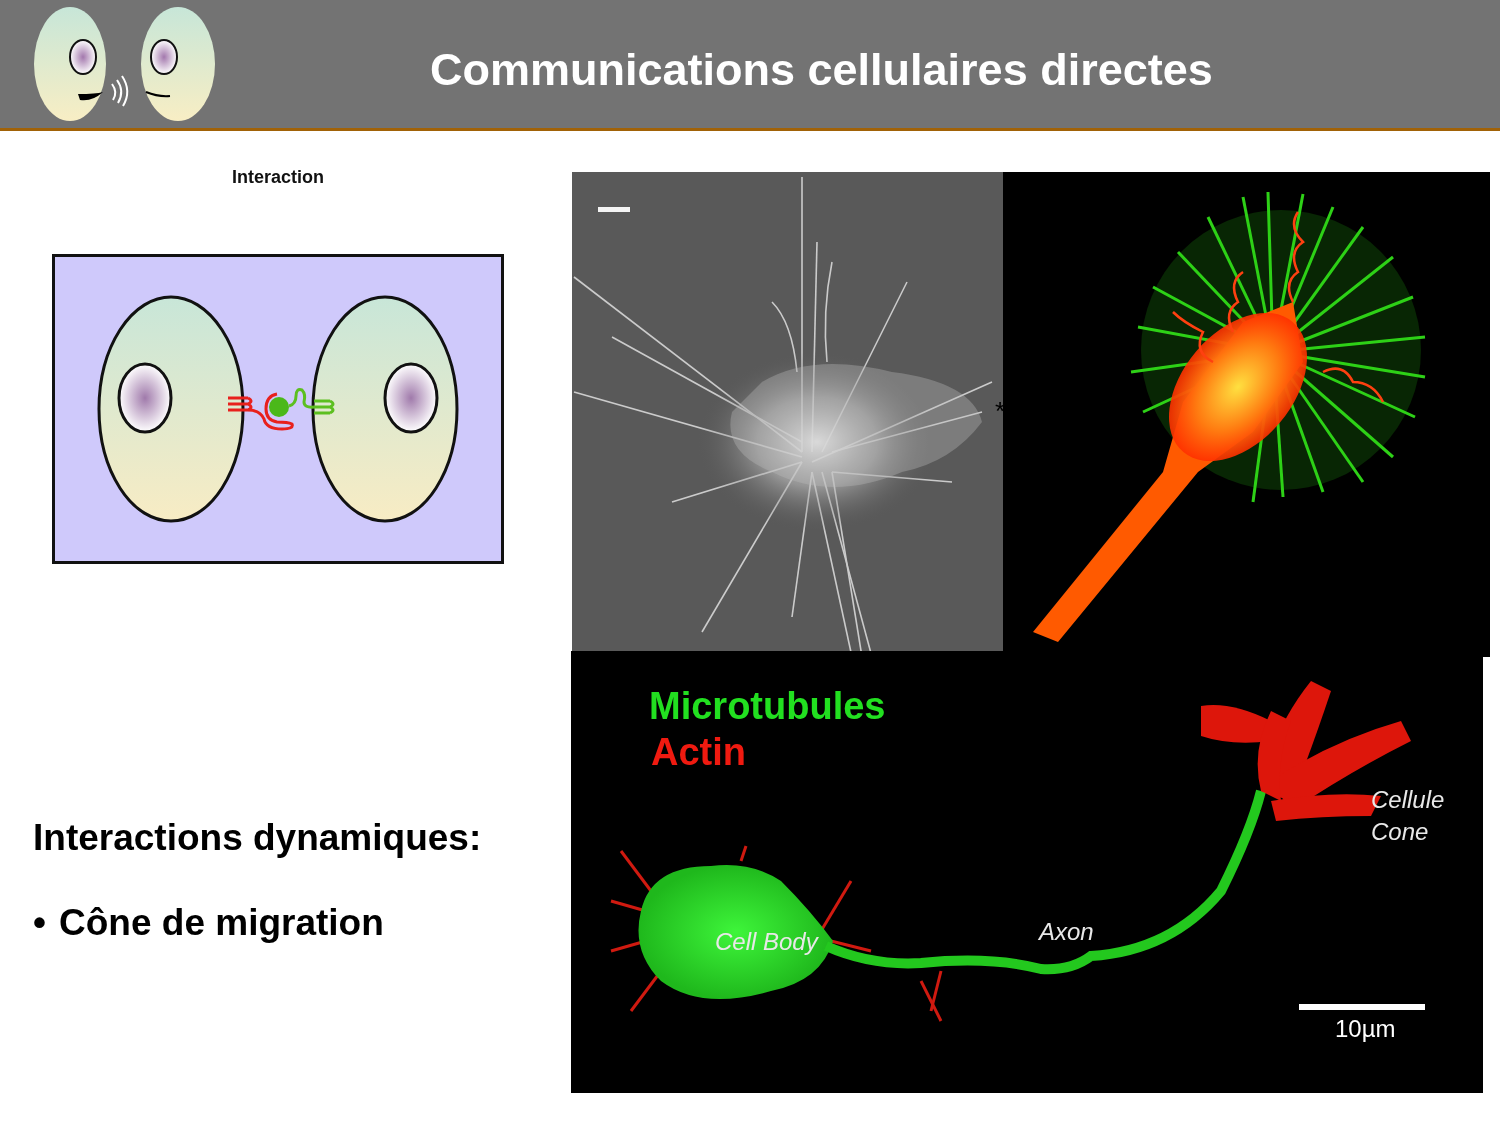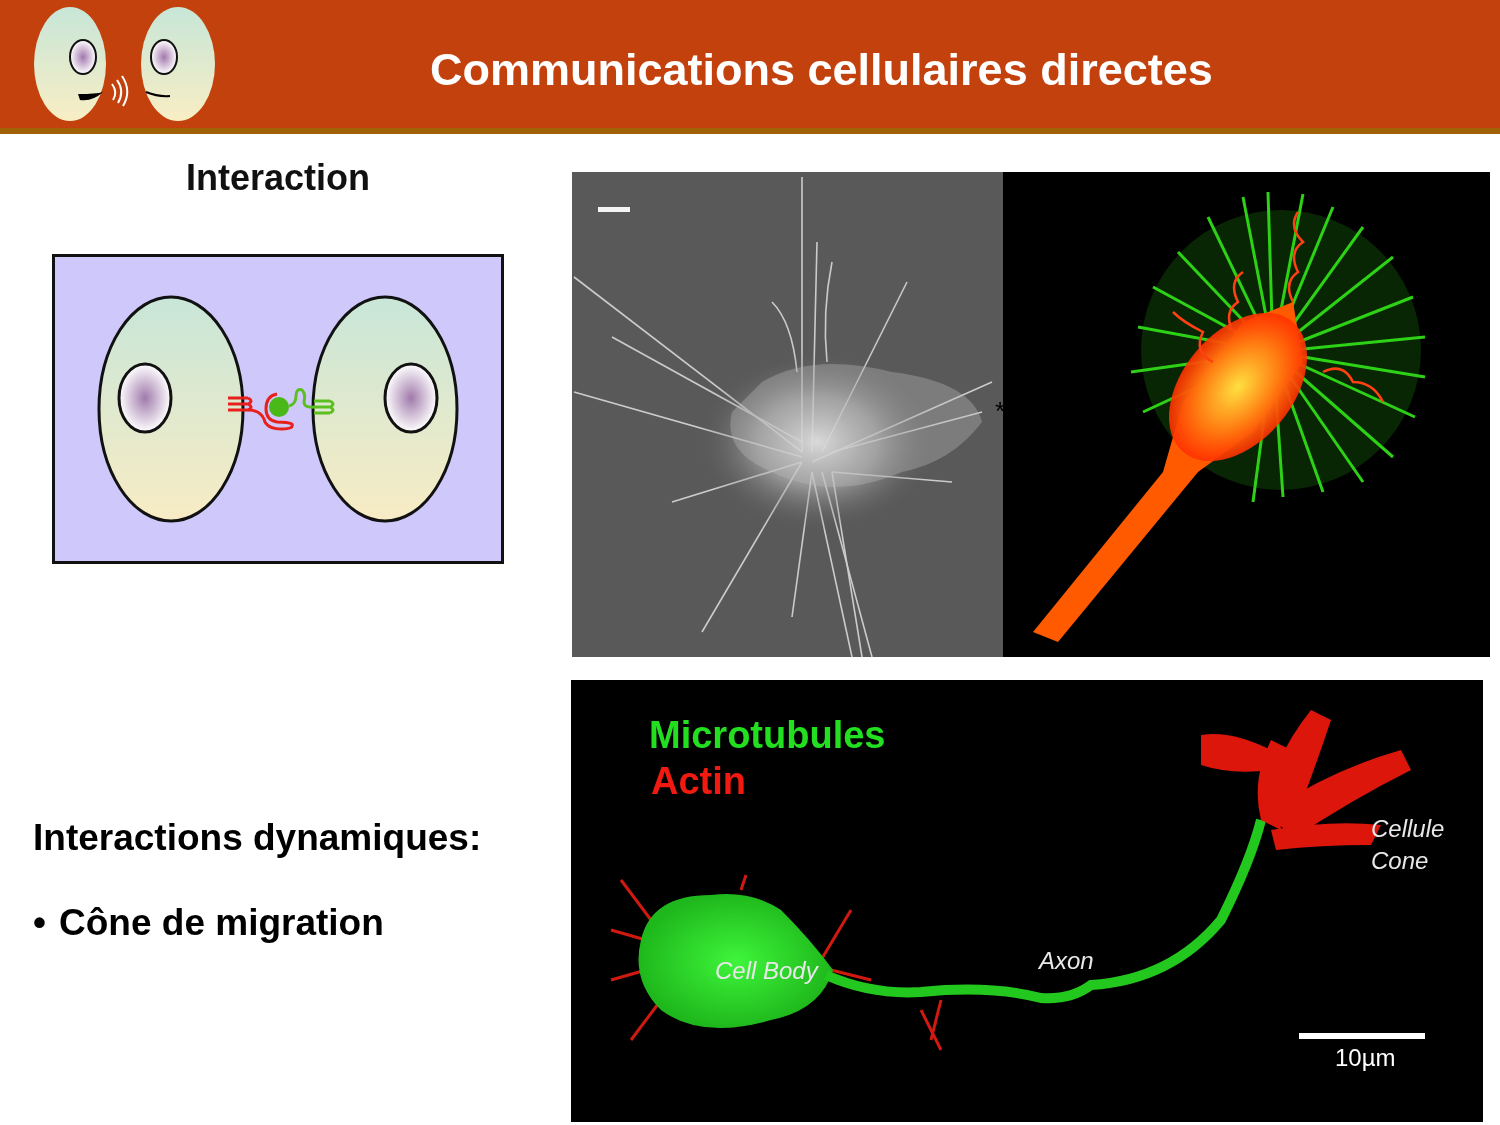--- a/index.html
+++ b/index.html
@@ -3,43 +3,43 @@
   <meta charset="utf-8">
   <style>
     html, body { margin: 0; padding: 0; }
     body {
       width: 1500px; height: 1125px; position: relative; overflow: hidden;
       background: #ffffff;
       font-family: "Liberation Sans", sans-serif;
     }
     .header {
       position: absolute; left: 0; top: 0; width: 1500px; height: 128px;
-      background: #c2410c; border-bottom: 6px solid #a16207;
+      background: #737373; border-bottom: 3px solid #a16207;
     }
     .logo { position: absolute; left: 28px; top: 2px; width: 200px; height: 124px; }
     .title {
       position: absolute; left: 430px; top: 44px; width: 870px;
       color: #fff; font-weight: bold; font-size: 45px; line-height: 52px;
       white-space: nowrap;
     }
     .diagram-caption {
       position: absolute; left: 100px; top: 158px; width: 356px;
-      text-align: center; font-weight: bold; font-size: 36px; line-height: 39px; color: #111;
+      text-align: center; font-weight: bold; font-size: 18px; line-height: 39px; color: #111;
     }
     .diagram { position: absolute; left: 52px; top: 254px; width: 452px; height: 310px; }
     .sem {
       position: absolute; left: 572px; top: 172px; width: 432px; height: 485px;
       background: #5a5a5a; overflow: hidden;
     }
     .fluo {
       position: absolute; left: 1003px; top: 172px; width: 487px; height: 485px;
       background: #000; overflow: hidden;
     }
     .neuron {
-      position: absolute; left: 571px; top: 680px; width: 912px; height: 442px;
+      position: absolute; left: 571px; top: 651px; width: 912px; height: 442px;
       background: #000; overflow: hidden;
     }
     .text-block { position: absolute; left: 33px; top: 814px; width: 530px; }
     .text-heading { font-weight: bold; font-size: 37px; line-height: 48px; color: #000; margin: 0; }
     .bullet { font-weight: bold; font-size: 37px; line-height: 48px; color: #000; margin-top: 37px; white-space: nowrap; }
     .bullet-dot { display: inline-block; width: 26px; }
     .fl-label { position: absolute; font-weight: bold; font-size: 38px; line-height: 42px; }
     .it-label { position: absolute; font-style: italic; font-size: 24px; line-height: 30px; color: #e8e8e8; }
     .scale-bar { position: absolute; background: #fff; }
     .scale-text { position: absolute; color: #fff; font-size: 24px; line-height: 28px; }

